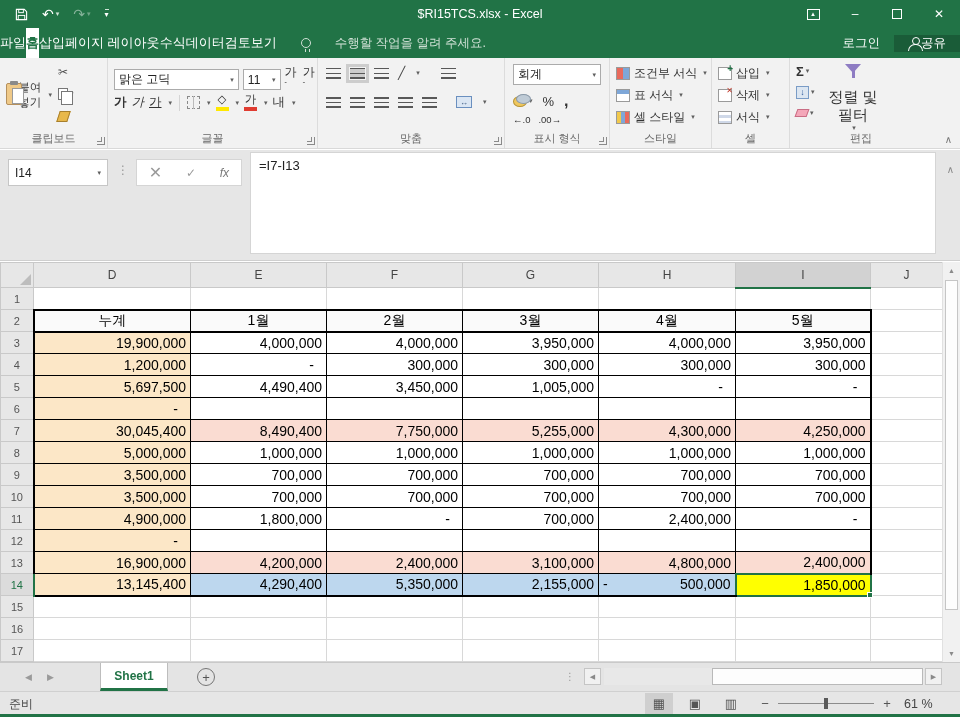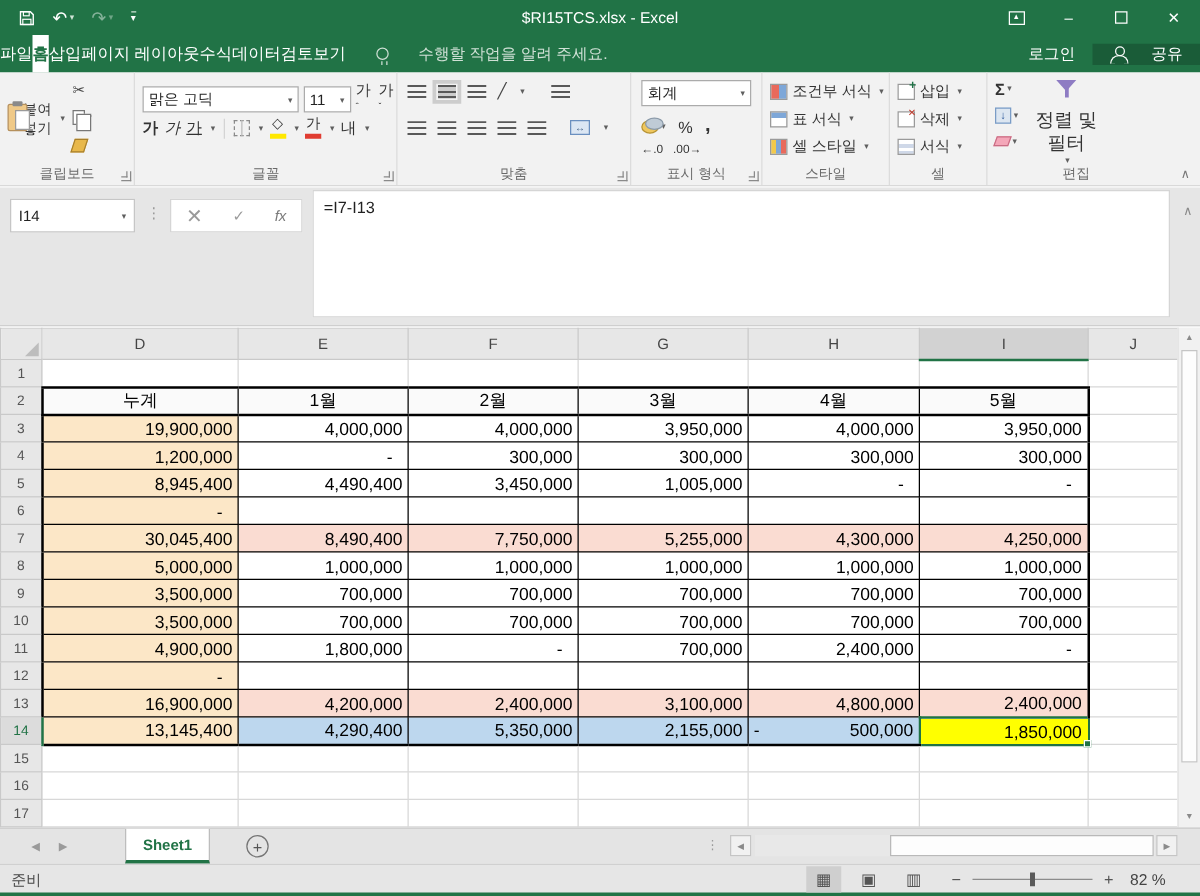--- a/index.html
+++ b/index.html
@@ -23,21 +23,21 @@
 
 
 .tabrow{position:absolute;top:28px;left:0;right:0;height:30px;background:#217346;display:flex;align-items:stretch}
 .tab{padding:0 0;color:#fff;font-size:13px;display:flex;align-items:center}
 .tab.active{background:#fff;color:#217346;font-weight:bold}
 .tellme{display:flex;align-items:center;gap:24px;color:#cfe0d5;font-size:12.5px;margin-left:24px}
 .bulb{width:10px;height:10px;border:1px solid #cfe0d5;border-radius:50%;position:relative}
 .bulb::after{content:"";position:absolute;left:3px;top:10px;width:3px;height:3px;border-left:1px solid #cfe0d5;border-right:1px solid #cfe0d5}
 .acct{margin-left:auto;display:flex;align-items:center}
 .signin{color:#fff;font-size:12.5px;display:flex;align-items:center;padding:0 14px}
-.share{background:#1a5c38;color:#fff;font-size:12.5px;display:flex;align-items:center;gap:20px;padding:0 14px}
+.share{background:#1a5c38;color:#fff;font-size:12.5px;display:flex;align-items:center;gap:0;padding:0 14px}
 .person{width:13px;height:13px;position:relative}
 .person::before{content:"";position:absolute;left:3.5px;top:0;width:6px;height:6px;border:1px solid #fff;border-radius:50%}
 .person::after{content:"";position:absolute;left:0;top:7px;width:13px;height:6px;border:1px solid #fff;border-bottom:none;border-radius:7px 7px 0 0}
 
 
 .ribbon{position:absolute;top:58px;left:0;right:0;height:91px;background:#F2F2F2;border-bottom:1px solid #D9D9D9;display:flex}
 .rgroup{position:relative;border-right:1px solid #DCDCDC;height:100%}
 .rlabel{position:absolute;bottom:2px;left:0;right:0;text-align:center;font-size:11px;color:#696969}
 .launcher{position:absolute;right:2px;bottom:3px;width:8px;height:8px;border-right:1px solid #8a8a8a;border-bottom:1px solid #8a8a8a}
 .launcher::before{content:"";position:absolute;right:2px;bottom:2px;width:4px;height:4px;border-right:1px solid #8a8a8a;border-bottom:1px solid #8a8a8a;transform:rotate(0deg)}
@@ -488,21 +488,21 @@
             <td class="cell tc tL tan"><span>1,200,000</span></td>
             <td class="cell tc"><span class="dash">-</span></td>
             <td class="cell tc"><span>300,000</span></td>
             <td class="cell tc"><span>300,000</span></td>
             <td class="cell tc"><span>300,000</span></td>
             <td class="cell tc tR"><span>300,000</span></td>
             <td class="cell"></td>
           </tr>
           <tr>
             <td class="rh">5</td>
-            <td class="cell tc tL tan"><span>8,945,400</span></td>
+            <td class="cell tc tL tan"><span>5,697,500</span></td>
             <td class="cell tc"><span>4,490,400</span></td>
             <td class="cell tc"><span>3,450,000</span></td>
             <td class="cell tc"><span>1,005,000</span></td>
             <td class="cell tc"><span class="dash">-</span></td>
             <td class="cell tc tR"><span class="dash">-</span></td>
             <td class="cell"></td>
           </tr>
           <tr>
             <td class="rh">6</td>
             <td class="cell tc tL tan"><span class="dash">-</span></td>
@@ -656,17 +656,17 @@
       <span class="vbtn active">▦</span>
       <span class="vbtn">▣</span>
       <span class="vbtn">▥</span>
     </div>
     <div class="zoomctl">
       <span class="zminus">−</span>
       <span class="ztrack">
           <span class="zthumb"></span>
         </span>
       <span class="zplus">+</span>
-      <span class="zlabel">82 %</span>
+      <span class="zlabel">61 %</span>
     </div>
   </div>
 
 </div>
 
 </body></html>

